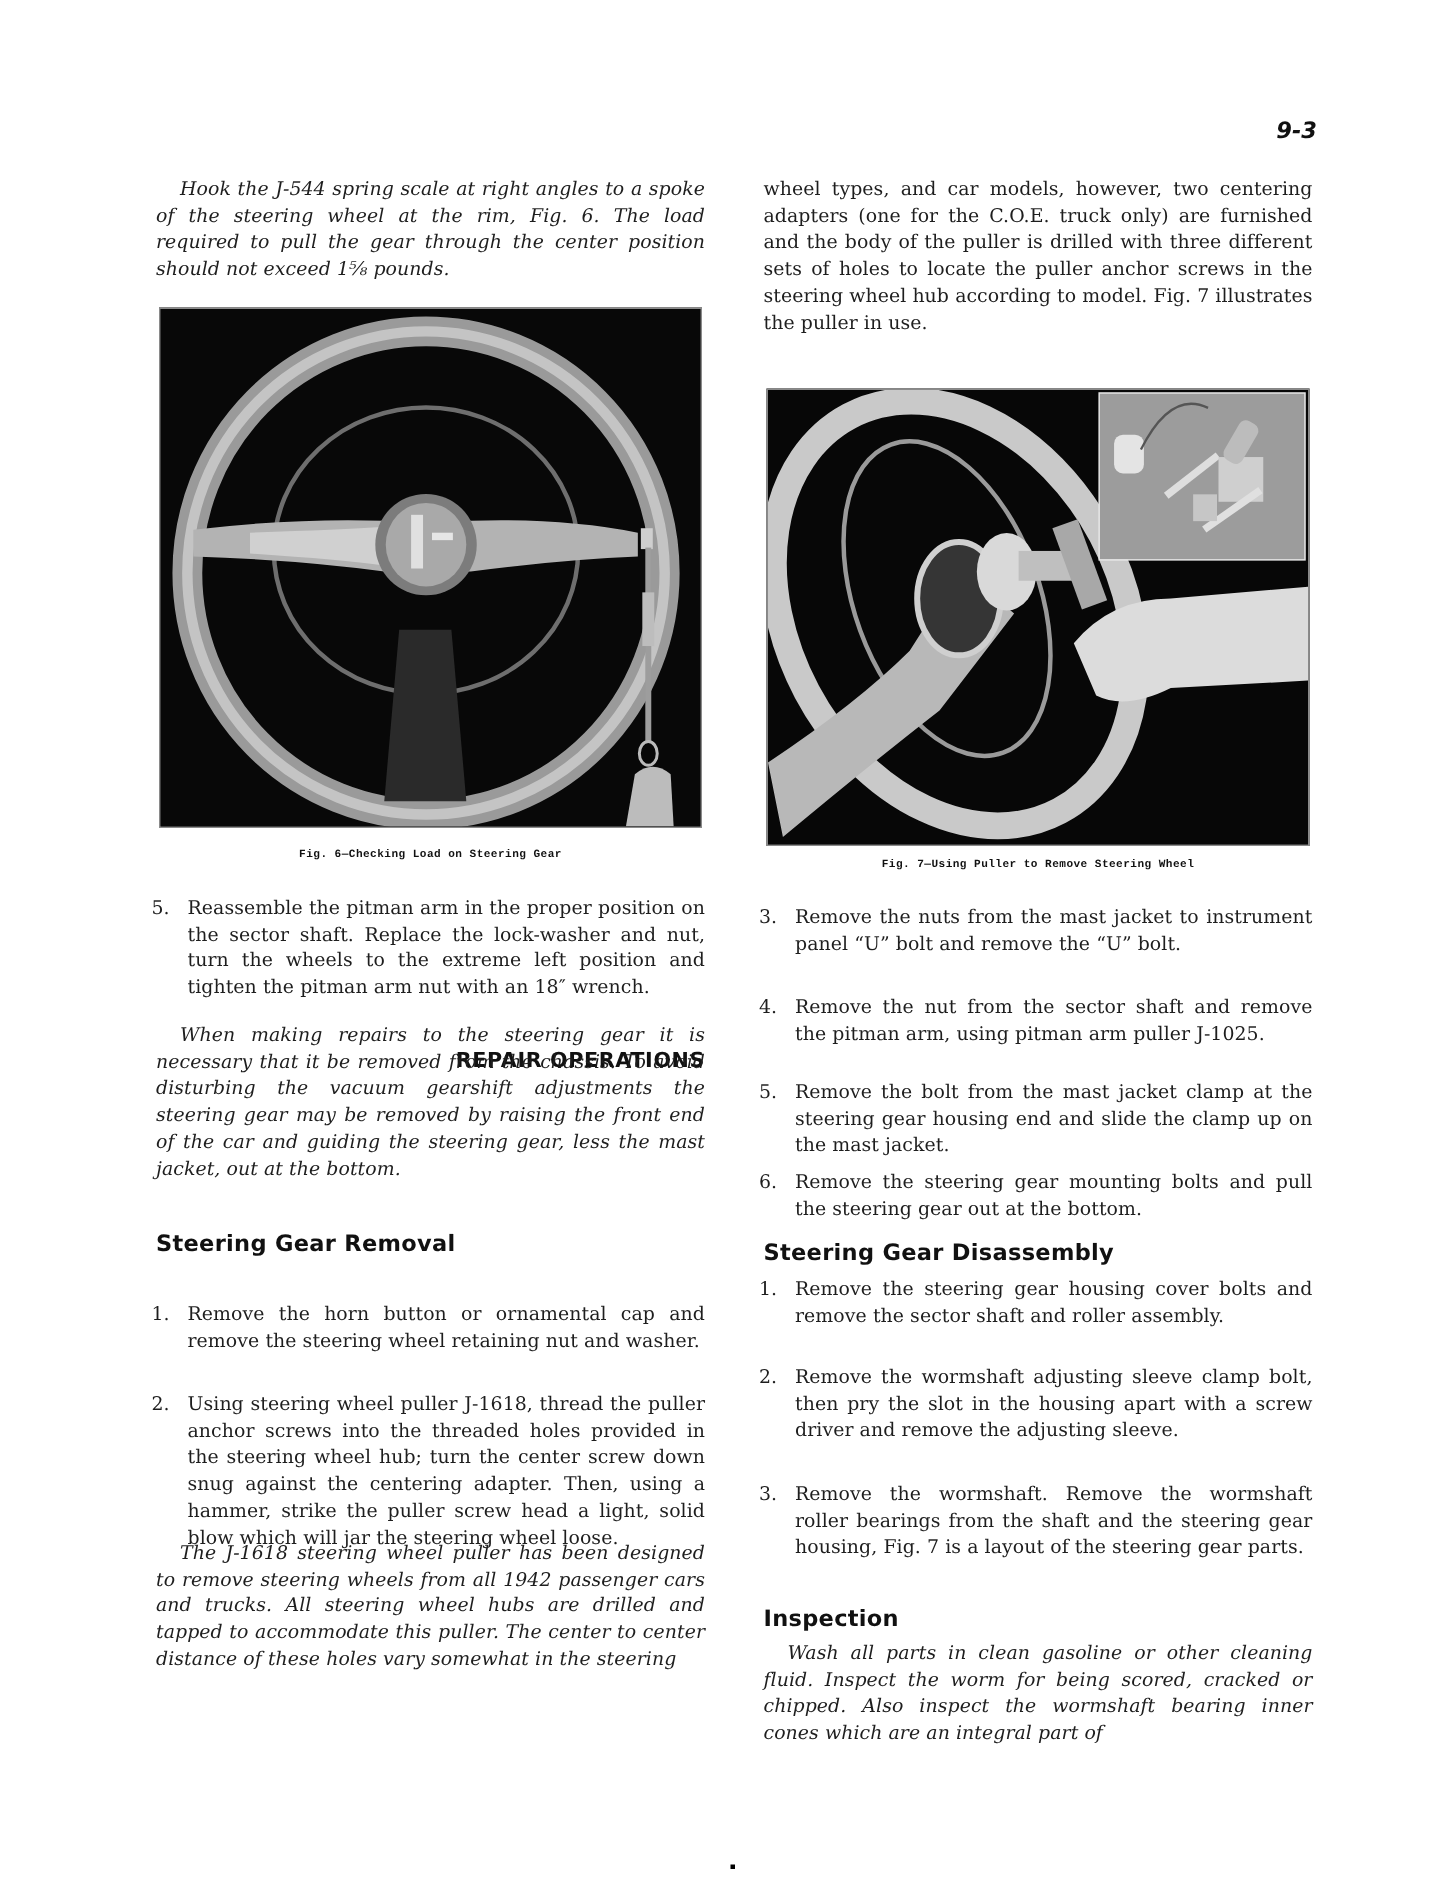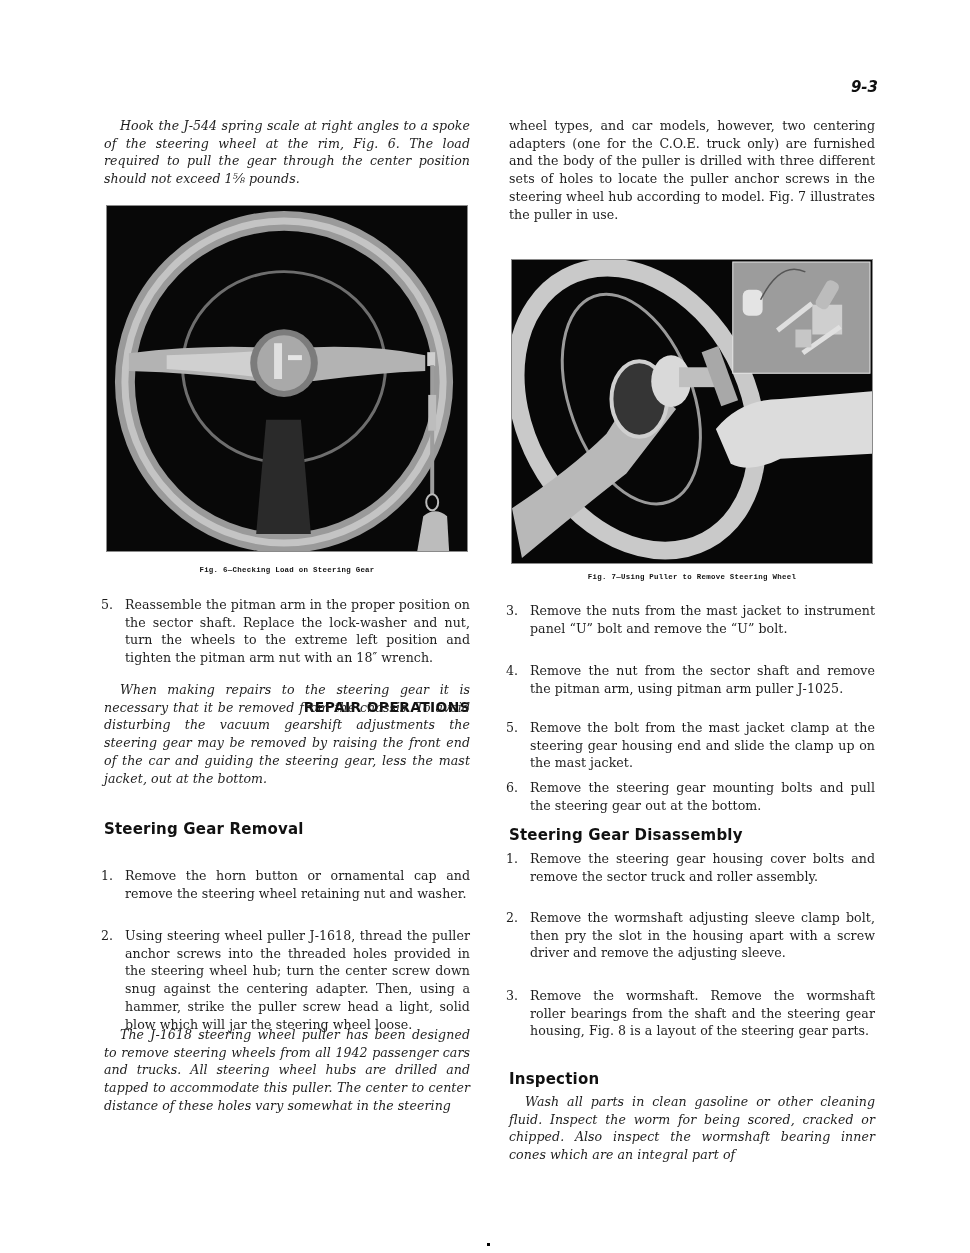--- a/index.html
+++ b/index.html
@@ -150,29 +150,29 @@
   </div>
   <div class="blk li" style="top:779px; left:-3px; width:369px;">
     <span class="li-num">6.</span>
     <span class="li-text">Remove the steering gear mounting bolts and pull the steering gear out at the bottom.</span>
   </div>
 
   <div class="blk section-title" style="top:826px;">Steering Gear Disassembly</div>
 
   <div class="blk li" style="top:850px; left:-3px; width:369px;">
     <span class="li-num">1.</span>
-    <span class="li-text">Remove the steering gear housing cover bolts and remove the sector truck and roller assembly.</span>
+    <span class="li-text">Remove the steering gear housing cover bolts and remove the sector shaft and roller assembly.</span>
   </div>
   <div class="blk li" style="top:909px; left:-3px; width:369px;">
     <span class="li-num">2.</span>
     <span class="li-text">Remove the wormshaft adjusting sleeve clamp bolt, then pry the slot in the housing apart with a screw driver and remove the adjusting sleeve.</span>
   </div>
   <div class="blk li" style="top:987px; left:-3px; width:369px;">
     <span class="li-num">3.</span>
-    <span class="li-text">Remove the wormshaft. Remove the wormshaft roller bearings from the shaft and the steering gear housing, Fig. 8 is a layout of the steering gear parts.</span>
+    <span class="li-text">Remove the wormshaft. Remove the wormshaft roller bearings from the shaft and the steering gear housing, Fig. 7 is a layout of the steering gear parts.</span>
   </div>
 
   <div class="blk section-title" style="top:1070px;">Inspection</div>
 
   <p class="blk para-indent" style="top:1093px;">Wash all parts in clean gasoline or other cleaning fluid. Inspect the worm for being scored, cracked or chipped. Also inspect the wormshaft bearing inner cones which are an integral part of</p>
 </div>
 
 <div class="dot"></div>
 
 </body></html>

